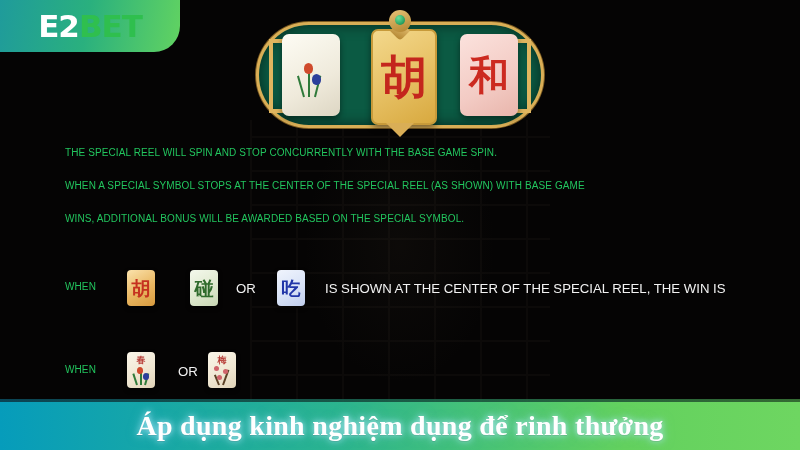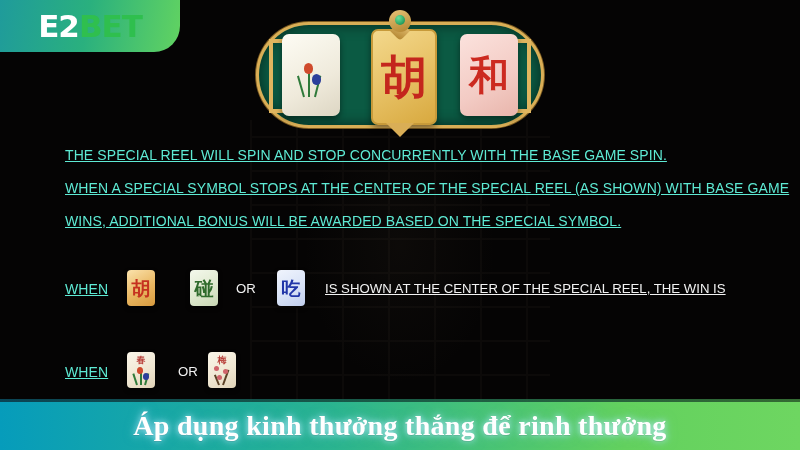--- a/index.html
+++ b/index.html
@@ -62,28 +62,28 @@
           border:2px solid #c79a3a;}
   #btileC .glyph{font-size:46px;color:#c4261d;}
   #btileR{right:26px;background:linear-gradient(150deg,#fbe2dd 0%,#f3cbc4 60%,#e8b5ab 100%);}
   #btileR .glyph{font-size:40px;color:#cc2a20;}
   .flowerart{position:relative;width:38px;height:44px;}
   .fl-stem{position:absolute;bottom:0;width:2px;height:26px;background:#2f7a3a;
            transform-origin:bottom center;}
   .fl-bud{position:absolute;width:9px;height:11px;border-radius:50% 50% 45% 45%;}
 
   
-  .line{position:absolute;left:65px;color:#5eead4;font-size:14px;letter-spacing:.1px;
-        white-space:nowrap;font-family:"Liberation Sans",sans-serif;text-decoration:underline;}
+  .line{position:absolute;left:65px;color:#22c55e;font-size:10px;letter-spacing:.1px;
+        white-space:nowrap;font-family:"Liberation Sans",sans-serif;}
   #l1{top:147px;}
   #l2{top:180px;}
   #l3{top:213px;}
   #l4a{top:281px;}
   #l4or{position:absolute;left:236px;top:281px;color:#f2f2f2;font-size:13.2px;}
-  #l4b{position:absolute;left:325px;top:281px;color:#f2f2f2;font-size:13.2px;white-space:nowrap;text-decoration:underline;}
+  #l4b{position:absolute;left:325px;top:281px;color:#f2f2f2;font-size:13.2px;white-space:nowrap;}
   #l5{top:322px;}
   #l6a{top:364px;}
   #l6or{position:absolute;left:178px;top:364px;color:#f2f2f2;font-size:13.2px;}
   #l6b{position:absolute;left:259px;top:364px;color:#f2f2f2;font-size:13.2px;white-space:nowrap;}
 
   
   .itile{position:absolute;width:28px;height:36px;border-radius:4px;
          display:flex;align-items:center;justify-content:center;overflow:hidden;
          box-shadow:0 2px 4px rgba(0,0,0,.6);}
   .itile .g{font-family:"DejaVu Sans",sans-serif;font-size:19px;font-weight:bold;line-height:1;}
@@ -211,16 +211,16 @@
       <div class="fl-stem" style="left:11px;height:16px;transform:rotate(20deg);background:#5b4126;"></div>
       <div class="fl-stem" style="left:7px;height:11px;transform:rotate(-22deg);background:#5b4126;"></div>
       <div class="fl-bud" style="left:3px;top:3px;width:5px;height:5px;border-radius:50%;background:#d0636a;"></div>
       <div class="fl-bud" style="left:12px;top:6px;width:5px;height:5px;border-radius:50%;background:#d0636a;"></div>
       <div class="fl-bud" style="left:6px;top:12px;width:5px;height:5px;border-radius:50%;background:#d0636a;"></div>
     </div>
   </div>
 
   <div id="bannerTop"></div>
   <div id="banner">
-    <div id="bannerText">Áp dụng kinh thưởng thắng để rinh thưởng</div>
+    <div id="bannerText">Áp dụng kinh nghiệm dụng để rinh thưởng</div>
   </div>
 
 </div>
 
 </body></html>

